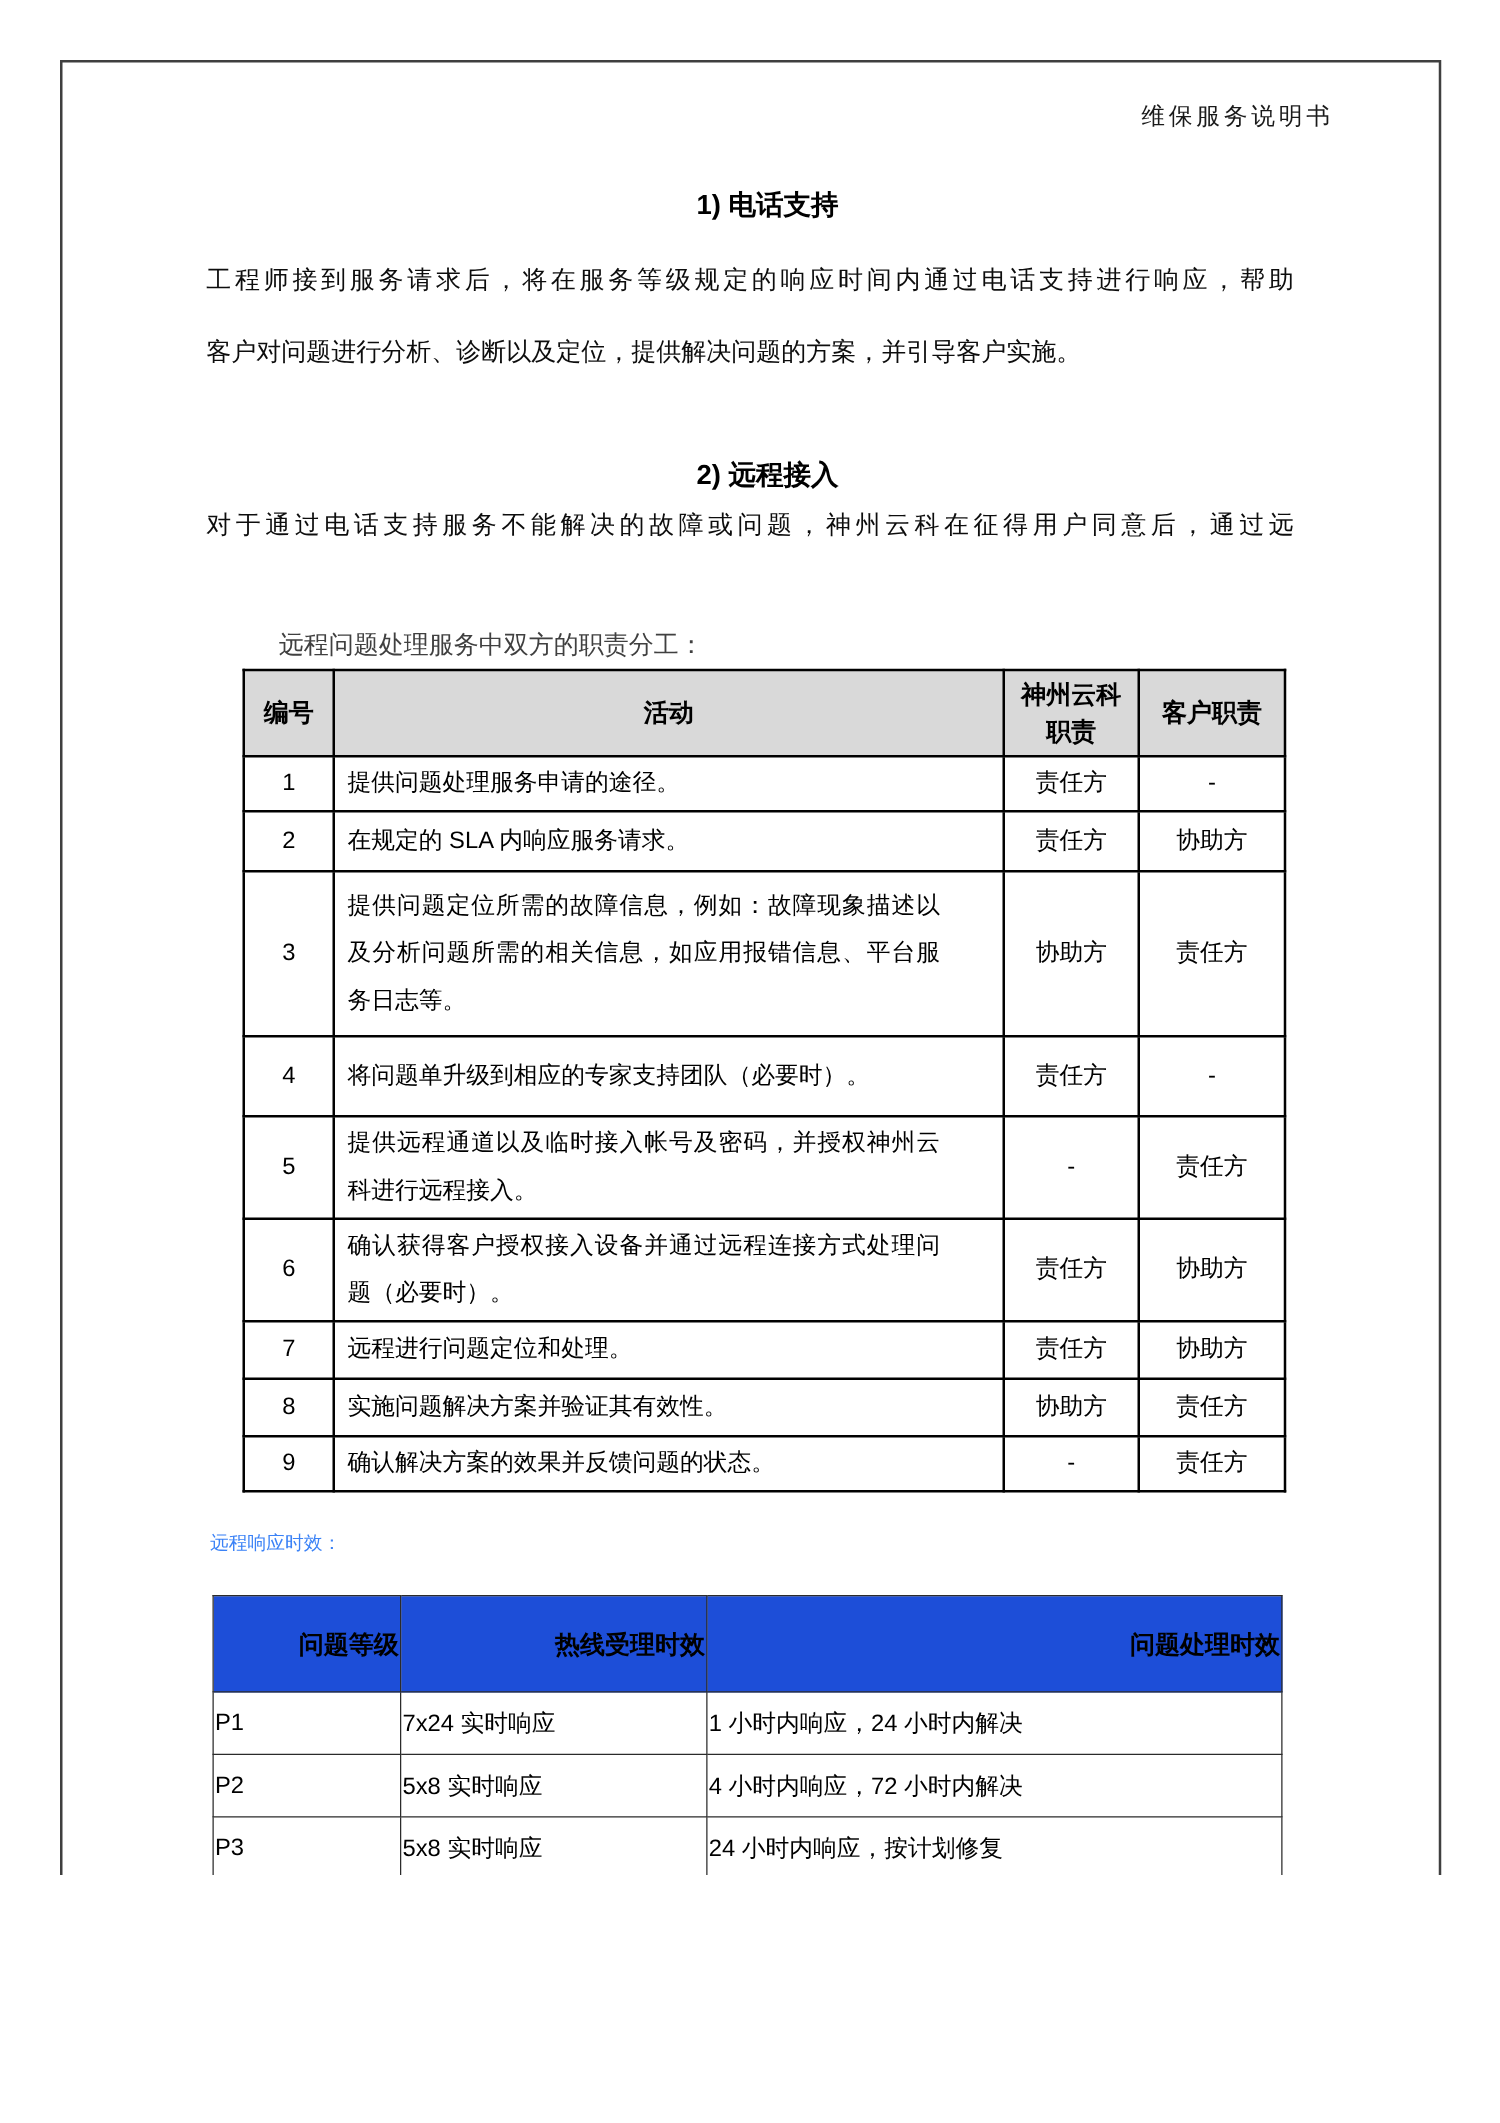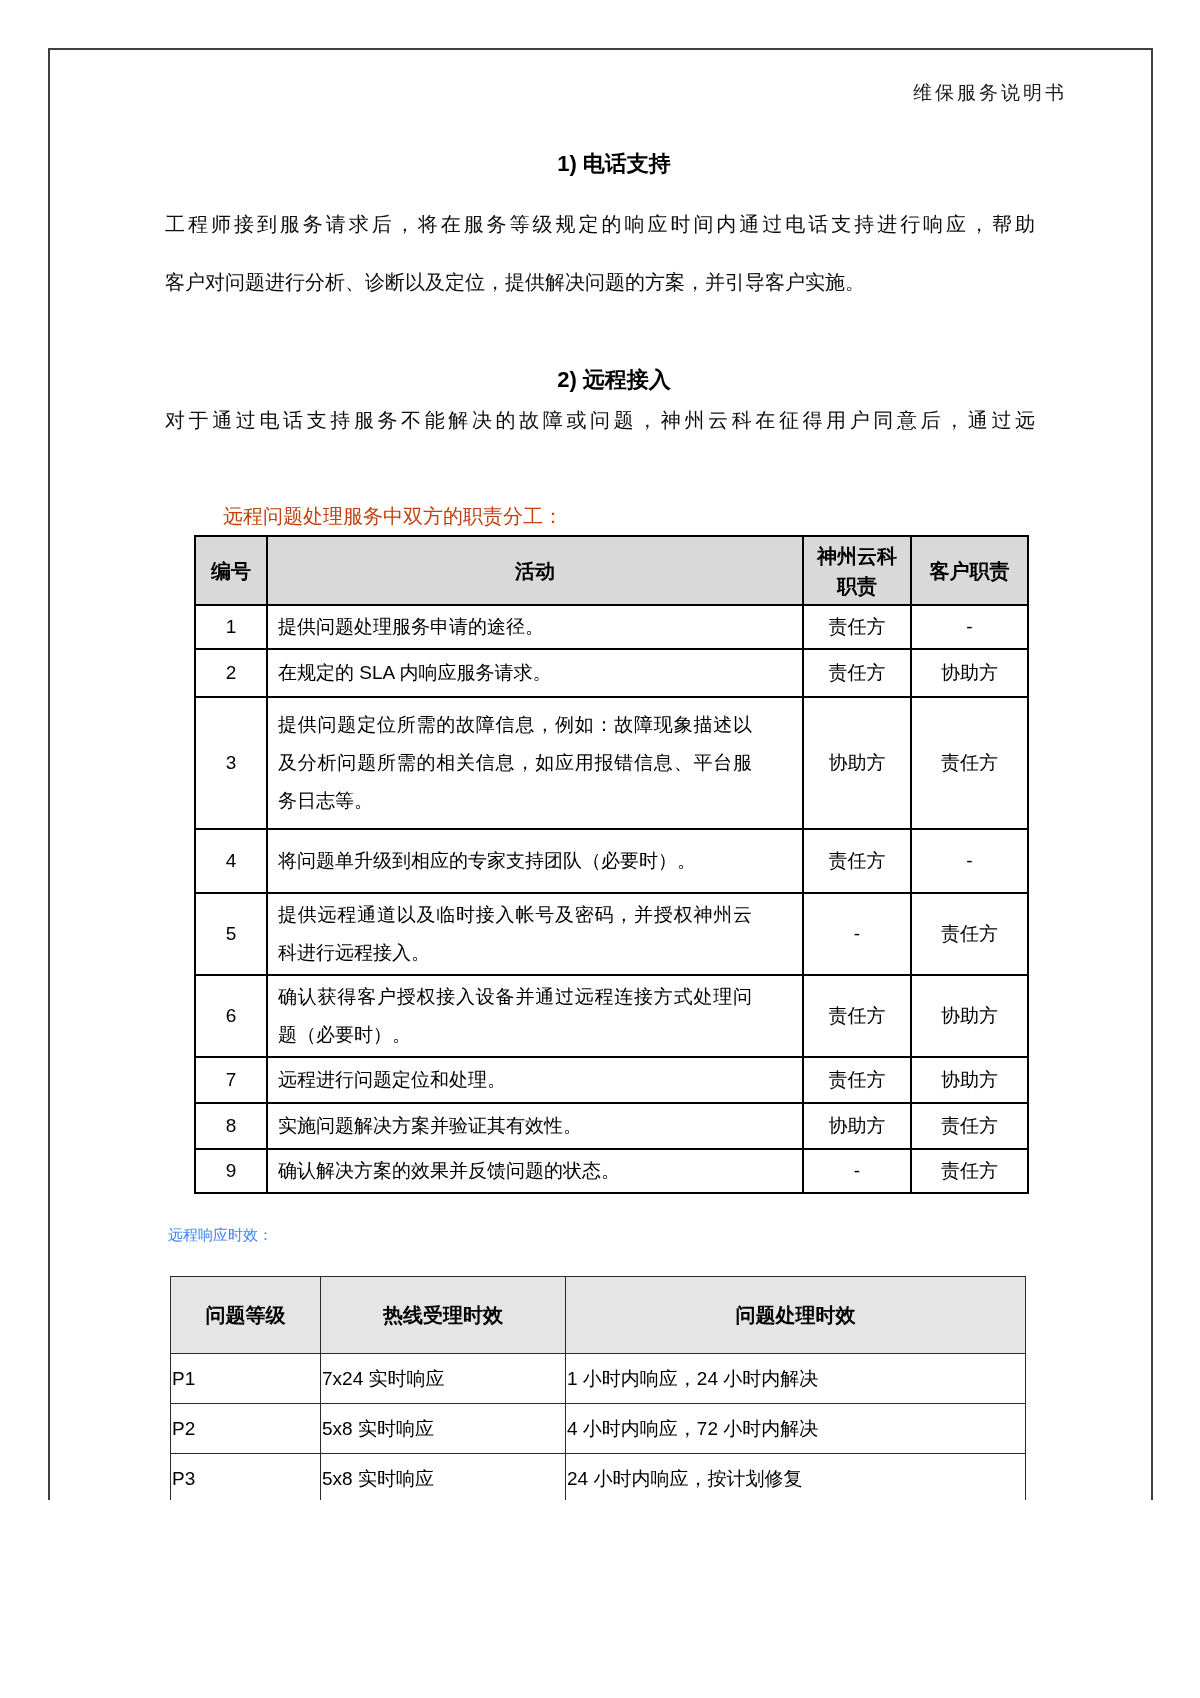--- a/index.html
+++ b/index.html
@@ -33,21 +33,21 @@
     position:absolute;left:165px;width:870px;
     font-size:20px;line-height:58px;color:#0d0d0d;
   }
   .p1{top:195px;}
   .p2{top:391px;}
   .pline{white-space:nowrap;}
   .jline{white-space:normal;text-align:justify;text-align-last:justify;}
   .table-intro{
     position:absolute;left:165px;top:502px;width:870px;
     padding-left:58px;box-sizing:border-box;
-    font-size:20px;line-height:28px;color:#c2410c;
+    font-size:20px;line-height:28px;color:#404040;
   }
   
   table{border-collapse:collapse;table-layout:fixed;}
   .t1{
     position:absolute;left:194px;top:535px;width:833px;
     font-size:19px;color:#000;
   }
   .t1 th,.t1 td{border:2px solid #000;overflow:hidden;}
   .t1 thead tr{height:69px;}
   .t1 th{
@@ -78,22 +78,22 @@
     position:absolute;left:168px;top:1219px;
     font-size:15px;color:#3b82f6;line-height:32px;
   }
   .t2{
     position:absolute;left:170px;top:1276px;width:855px;
     font-size:19px;color:#000;
   }
   .t2 th,.t2 td{border:1px solid #2b2b2b;}
   .t2 thead tr{height:77px;}
   .t2 th{
-    background:#e5e5e5;font-weight:bold;font-size:20px;
-    text-align:center;vertical-align:middle;
+    background:#1d4ed8;font-weight:bold;font-size:20px;
+    text-align:right;vertical-align:middle;
   }
   .t2 col.c1{width:150px;}
   .t2 col.c2{width:245px;}
   .t2 col.c3{width:460px;}
   .t2 td{text-align:left;vertical-align:middle;}
   .t2 tbody tr{height:50px;}
   .footer{
     position:absolute;left:0;top:1578px;width:1200px;
     text-align:center;
     font-family:"Liberation Serif","DejaVu Serif",serif;

